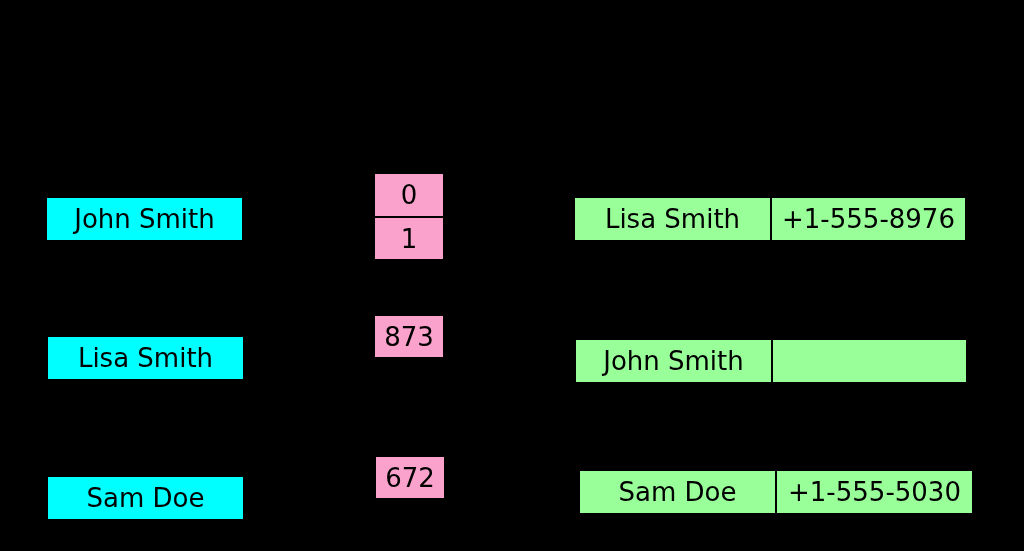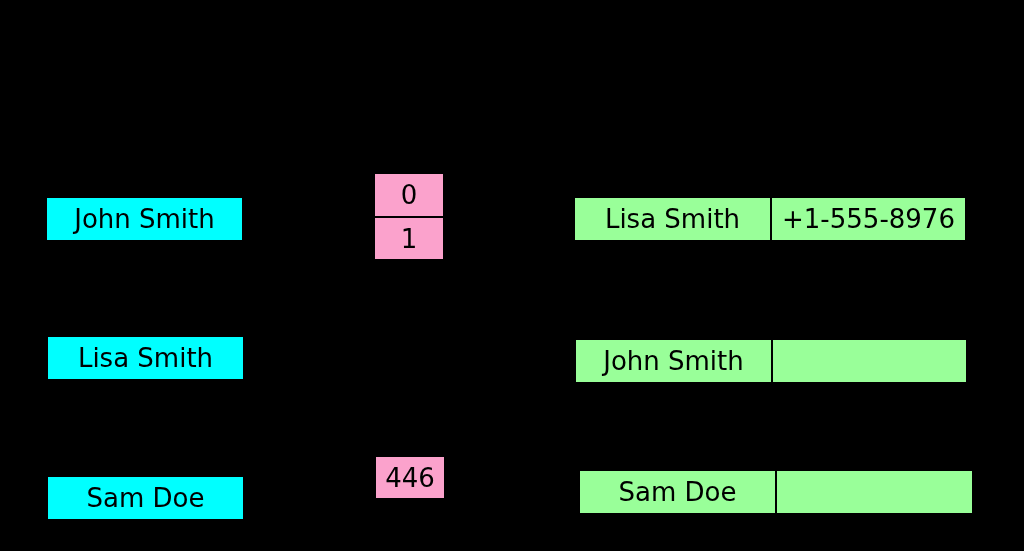--- a/index.html
+++ b/index.html
@@ -88,29 +88,31 @@
   </div>
   <div class="key-box" style="left:48px; top:429px">
     <span>Sam Doe</span>
   </div>
 
   <div class="index-box" style="left:375px; top:126px">
     <div class="index-cell">0</div>
     <div class="index-cell bottom">1</div>
   </div>
   <div class="index-box" style="left:375px; top:266px">
+    <div class="index-cell bottom">873</div>
   </div>
   <div class="index-box" style="left:376px; top:407px">
-    <div class="index-cell bottom">446</div>
+    <div class="index-cell bottom">672</div>
   </div>
 
   <div class="entry-box" style="left:575px; top:150px">
     <div class="entry-name">Lisa Smith</div>
     <div class="entry-phone">+1-555-8976</div>
   </div>
   <div class="entry-box" style="left:576px; top:292px">
     <div class="entry-name">John Smith</div>
   </div>
   <div class="entry-box" style="left:580px; top:423px; width:392px">
     <div class="entry-name">Sam Doe</div>
+    <div class="entry-phone">+1-555-5030</div>
   </div>
 
 </div>
 
 </body></html>

